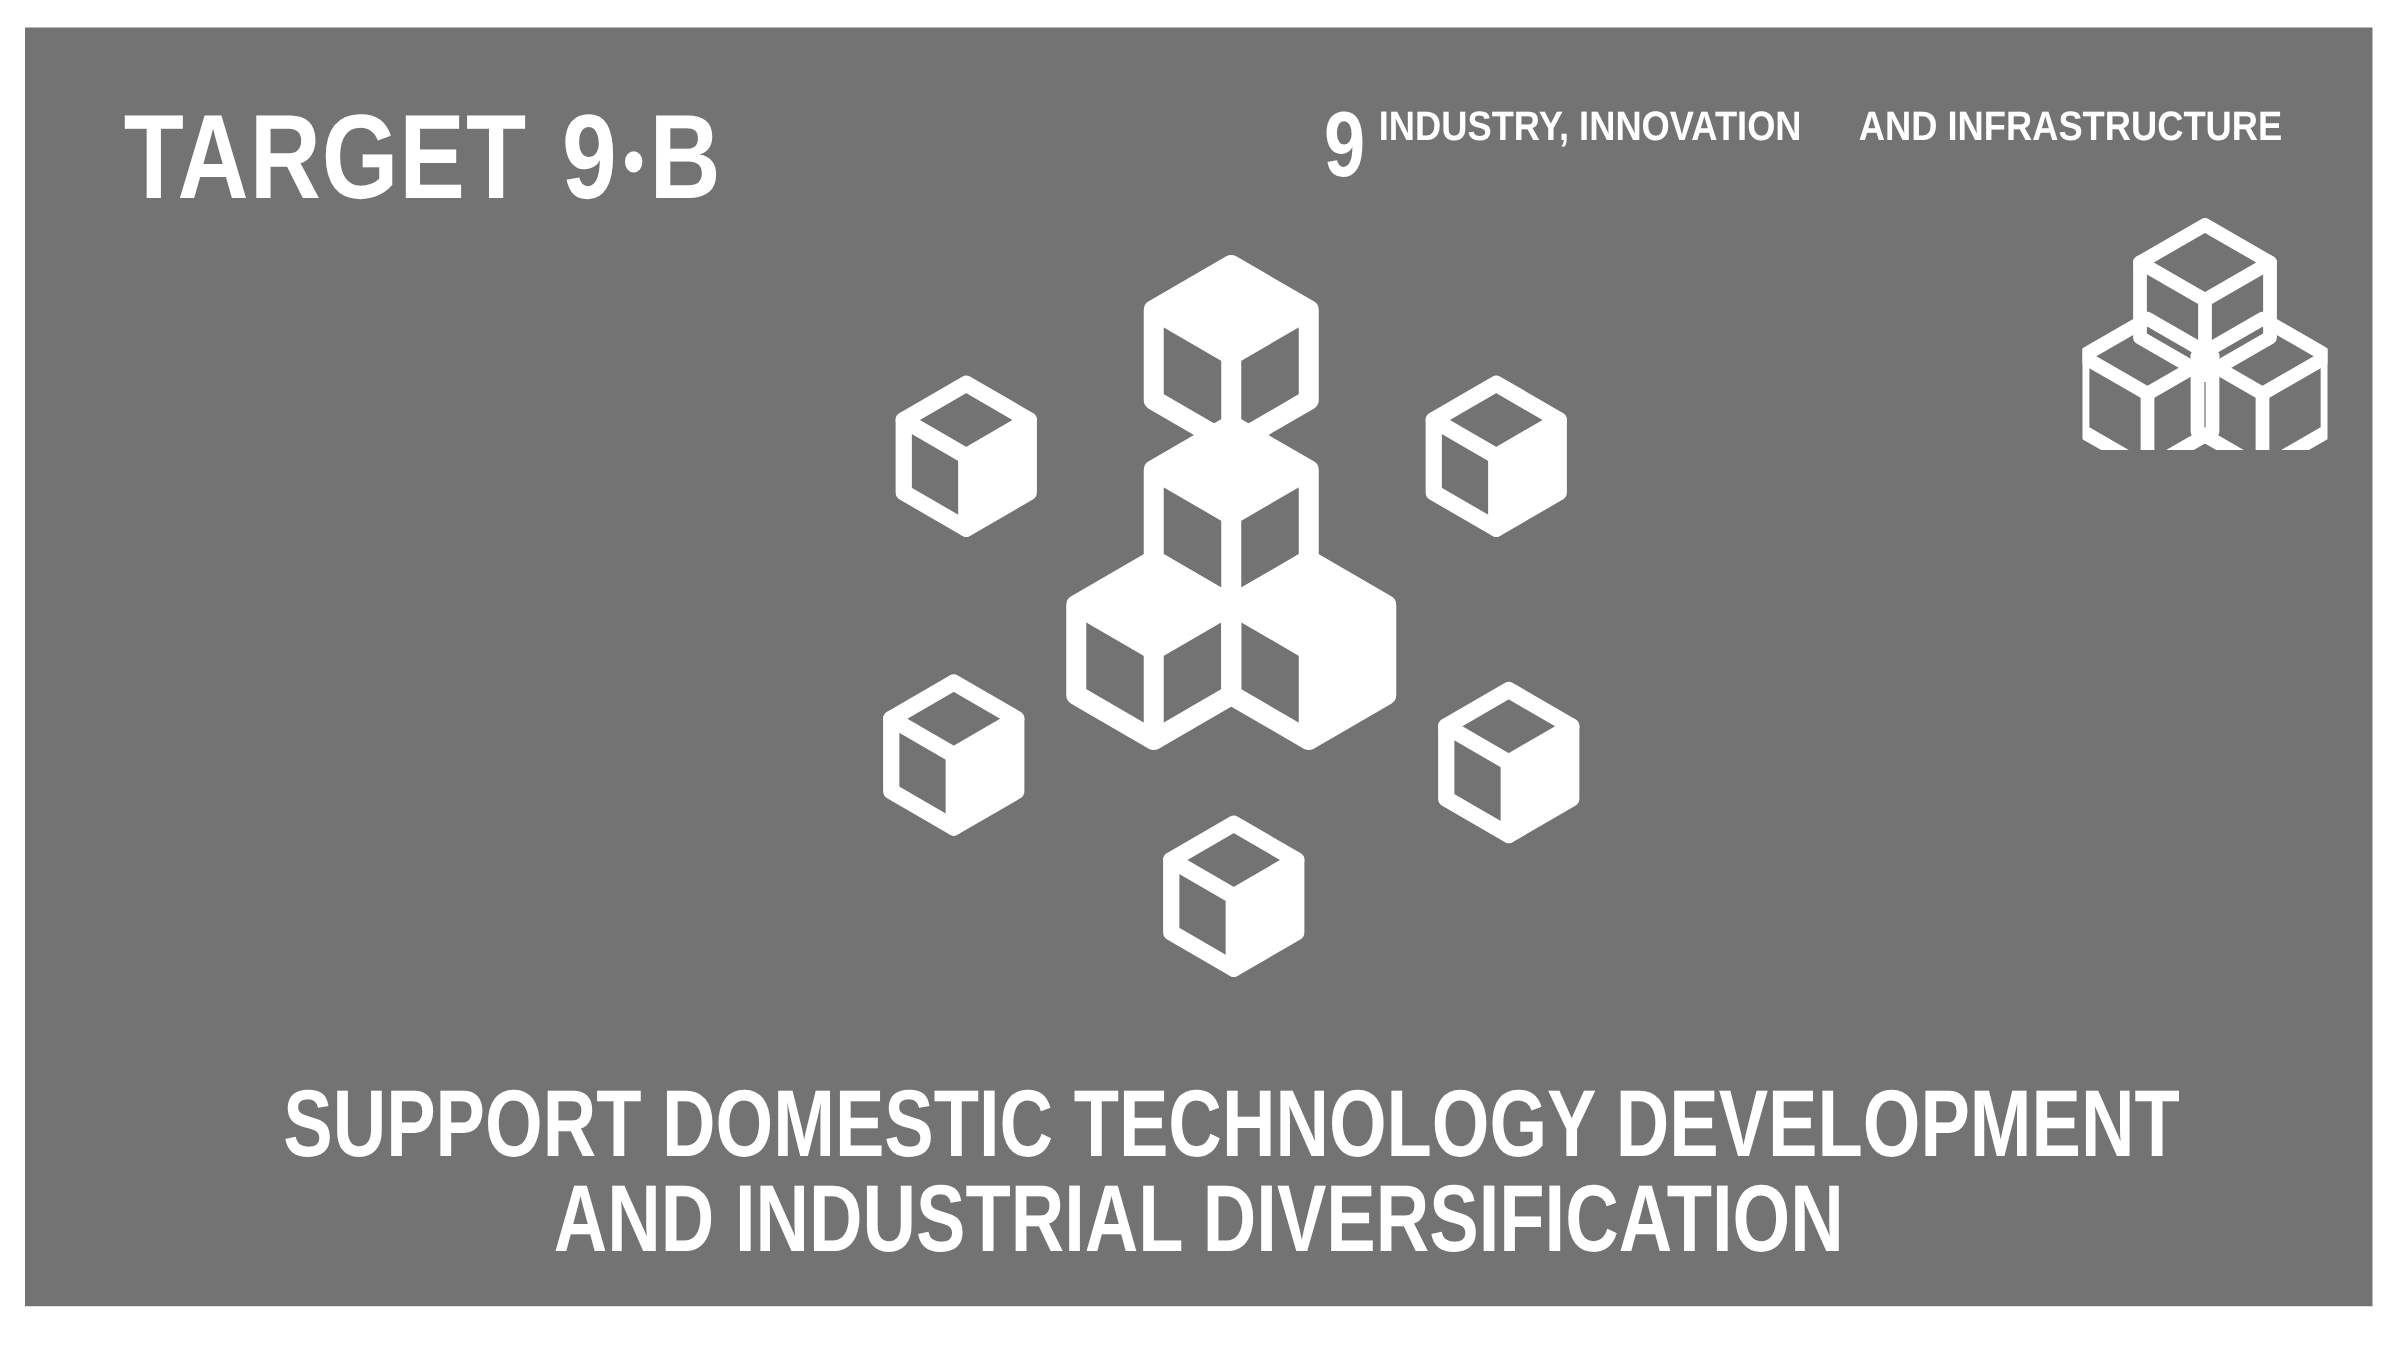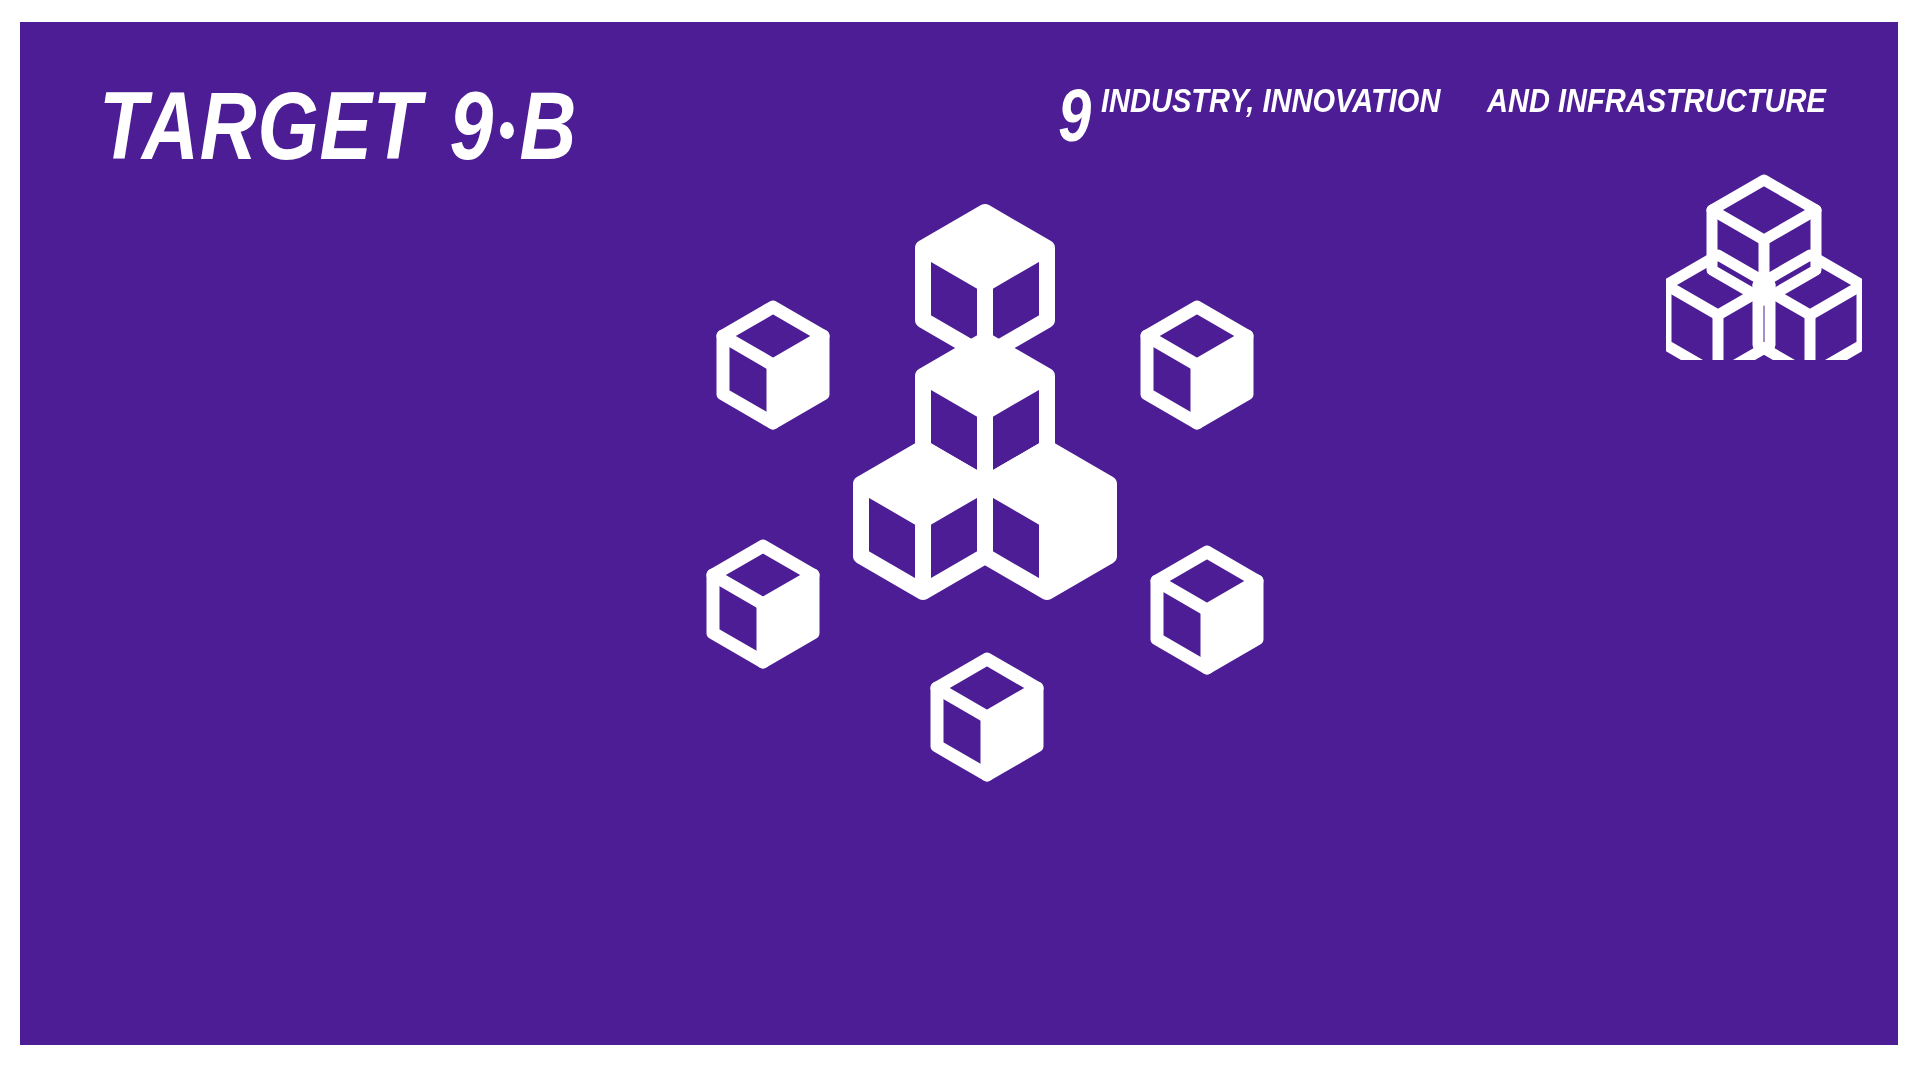--- a/index.html
+++ b/index.html
@@ -15,23 +15,22 @@
     font-family: "Liberation Sans", sans-serif;
   }
 
   
   .card {
     position: absolute;
     left: 20px;
     top: 22px;
     width: 1878px;
     height: 1023px;
-    background: #4c1d95;
+    background: #737373;
     overflow: hidden;
-    font-style: italic;
   }
 
   
   .target-title {
     position: absolute;
     left: 79px;
     top: 56px;
     color: #ffffff;
     font-family: "Liberation Sans Narrow", "Liberation Sans", sans-serif;
     font-weight: 700;
@@ -217,14 +216,18 @@
       <g>
         <use href="#iso-cube" x="0" y="0" transform="translate(118,193)"></use>
         <use href="#iso-cube" x="0" y="0" transform="translate(542,193)"></use>
         <use href="#iso-cube" x="0" y="0" transform="translate(108,432)"></use>
         <use href="#iso-cube" x="0" y="0" transform="translate(552,438)"></use>
         <use href="#iso-cube" x="0" y="0" transform="translate(332,545)"></use>
       </g>
     </svg>
   </div>
 
+  <div class="caption">
+    <span class="cap-line">SUPPORT DOMESTIC TECHNOLOGY DEVELOPMENT</span>
+    <span class="cap-line">AND INDUSTRIAL DIVERSIFICATION</span>
+  </div>
 
 </div>
 
 </body></html>

